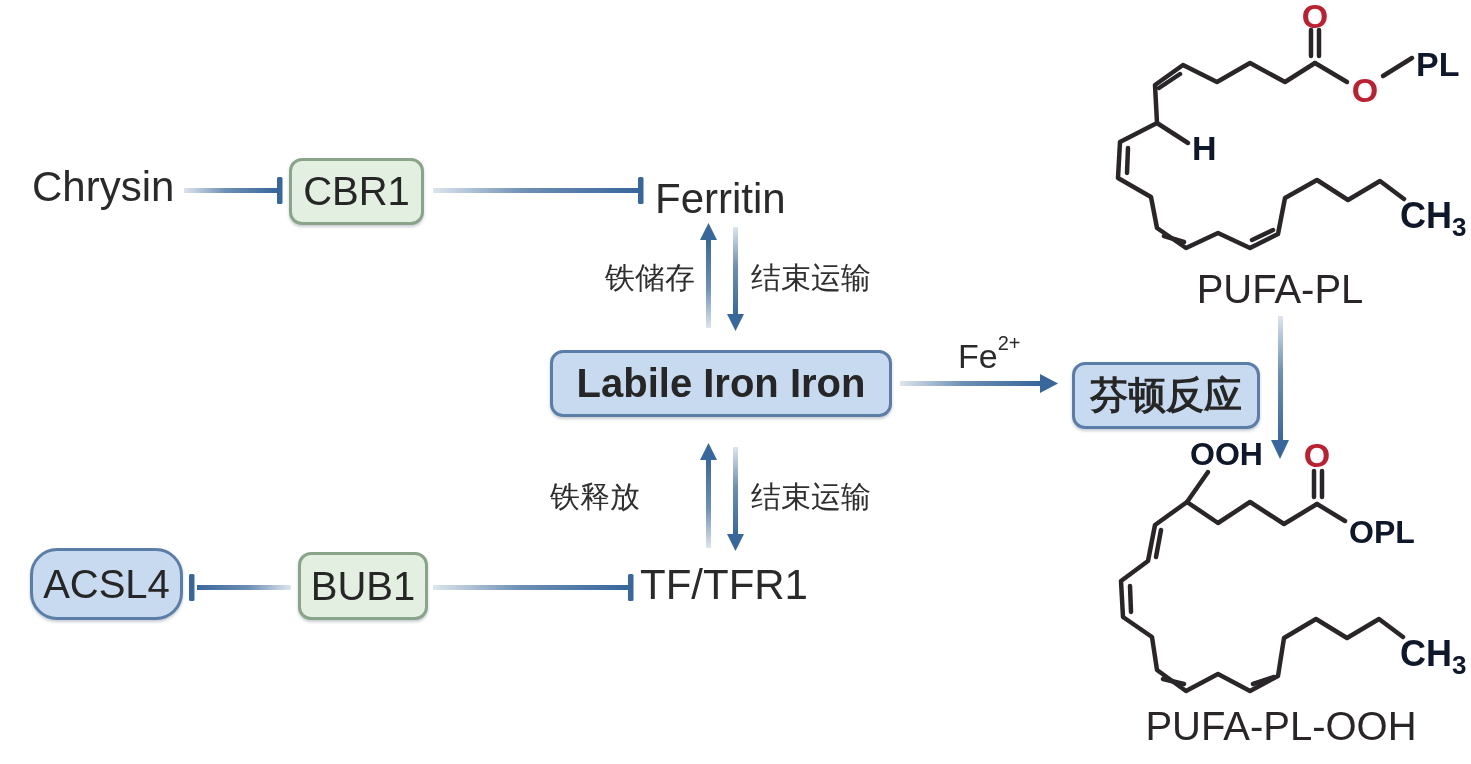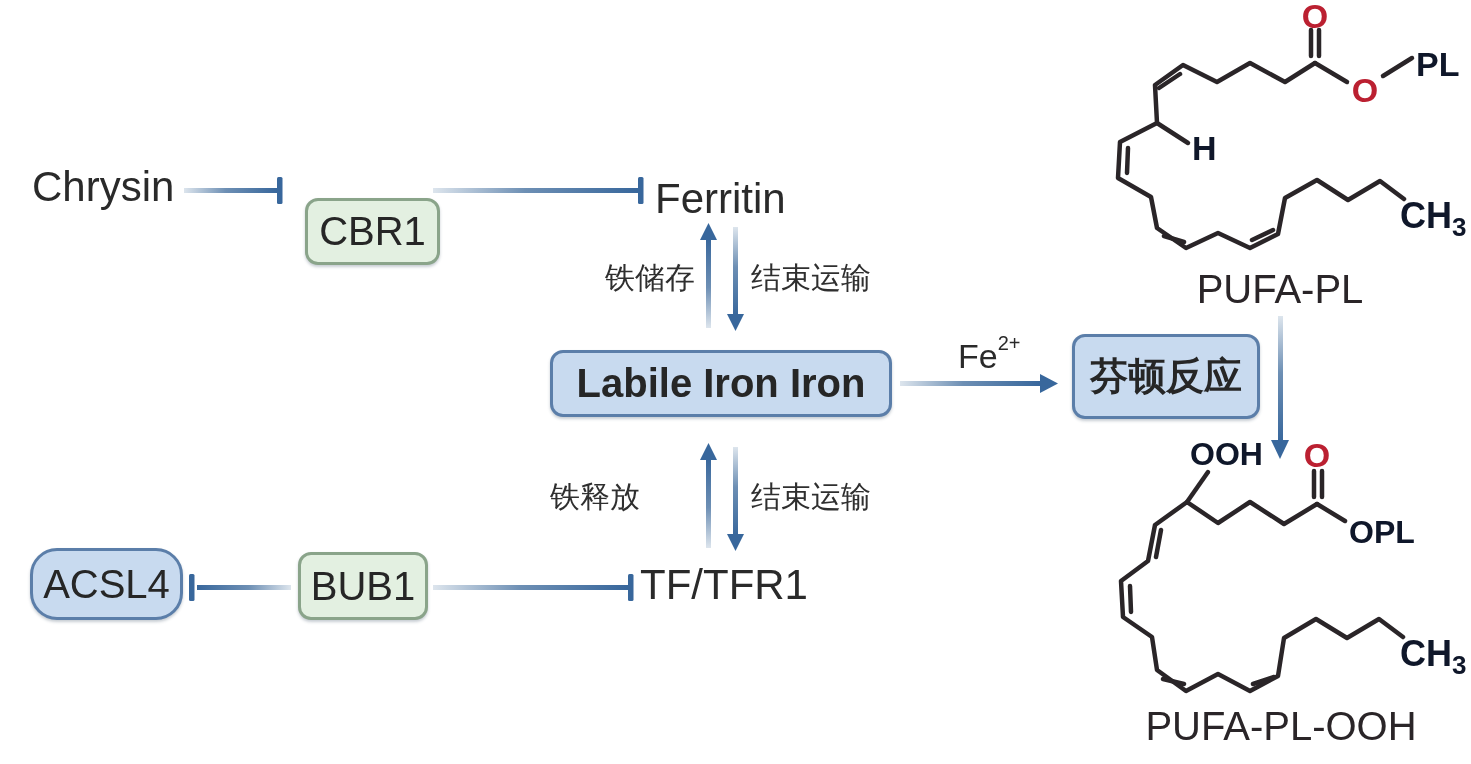--- a/index.html
+++ b/index.html
@@ -96,37 +96,37 @@
       <path d="M1208,472 L1187,502"></path>
       <path d="M1317,504 L1284,524 L1250,502 L1218,523 L1187,502 L1155,525 L1148,561 L1121,581 L1123,617 L1152,637 L1157,670 L1186,691 L1218,674 L1250,691 L1278,676 L1284,638 L1316,619 L1347,638 L1379,619 L1403,637"></path>
       <path d="M1314,497 L1314,471 M1322,497 L1322,471"></path>
       <path d="M1317,504 L1345,521"></path>
       <path d="M1161,530 L1156,557 M1130,586 L1131,612 M1163,679 L1184,684 M1253,684 L1274,677"></path>
     </g>
   </svg>
 
   <span class="lbl en-node" style="left:32px;top:164px;">Chrysin</span>
 
-  <div class="node-box green-box" style="left:305px;top:158px;width:135px;height:67px;margin-top:40px;">
+  <div class="node-box green-box" style="left:289px;top:158px;width:135px;height:67px;">
     <span class="box-text">CBR1</span>
   </div>
 
 
   <span class="lbl en-node" style="left:655px;top:176px;">Ferritin</span>
 
   <span class="lbl cjk" style="left:495px;top:261px;width:200px;text-align:right;">铁储存</span>
   <span class="lbl cjk" style="left:751px;top:261px;">结束运输</span>
 
   <div class="node-box blue-box" style="left:550px;top:350px;width:342px;height:67px;">
     <span class="box-text semibold">Labile Iron Iron</span>
   </div>
 
   <span class="lbl" style="left:958px;top:332px;font-size:34px;color:#2a2a2a;"><span>Fe</span><sup>2+</sup></span>
 
-  <div class="node-box blue-box" style="left:1072px;top:334px;width:188px;height:85px;">
+  <div class="node-box blue-box" style="left:1072px;top:362px;width:188px;height:67px;">
     <span class="box-text semibold" style="font-size:38px;">芬顿反应</span>
   </div>
 
   <span class="lbl cjk" style="left:495px;top:480px;width:200px;text-align:center;">铁释放</span>
   <span class="lbl cjk" style="left:751px;top:480px;">结束运输</span>
 
   <span class="lbl en-node" style="left:640px;top:562px;">TF/TFR1</span>
 
   <div class="node-box blue-box" style="left:30px;top:548px;width:153px;height:72px;border-radius:27px;">
     <span class="box-text med">ACSL4</span>

